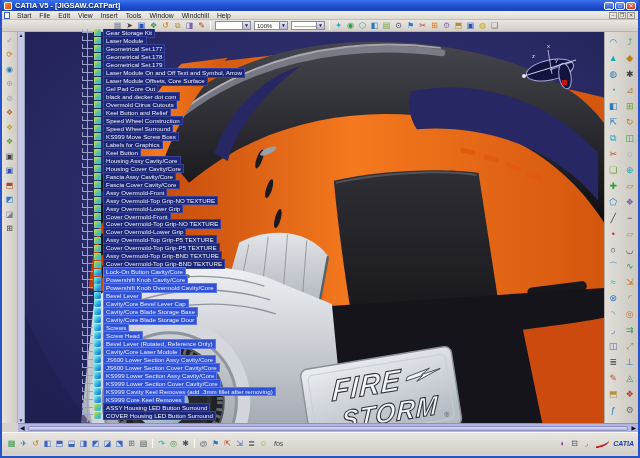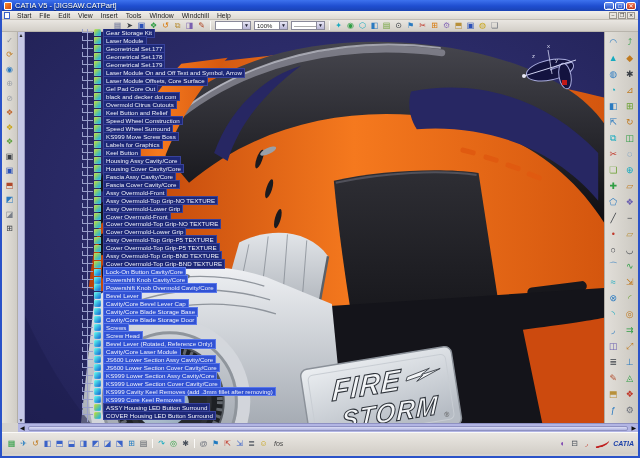--- a/index.html
+++ b/index.html
@@ -6,21 +6,21 @@
   html,body{width:640px;height:458px;overflow:hidden;background:#888;
     font-family:"Liberation Sans",sans-serif;-webkit-font-smoothing:antialiased;}
   .app{position:relative;width:640px;height:458px;background:#d6d3ce;
     border:2px solid #2a52c8;border-top:none;}
   
   .titlebar{position:absolute;left:0;top:0;right:0;height:11px;
     background:linear-gradient(180deg,#3d72ee 0%,#1f4ed0 55%,#1a43b4 100%);
     display:flex;align-items:center;padding:0 2px;color:#fff;}
   .app-icon{width:8px;height:8px;background:linear-gradient(135deg,#ff8c2a,#d04a10);
     border:1px solid #fff;border-radius:1px;margin-right:3px;flex:none;}
-  .title-text{font-size:7.5px;font-weight:normal;white-space:nowrap;
+  .title-text{font-size:7.5px;font-weight:bold;white-space:nowrap;
     text-shadow:0 1px 1px #123;}
   .win-btns{margin-left:auto;display:flex;gap:1px;}
   .wbtn{width:10px;height:8px;border:1px solid #fff;border-radius:2px;
     background:linear-gradient(180deg,#6f97f2,#2a55c4);color:#fff;font-size:6px;
     line-height:6px;text-align:center;cursor:pointer;}
   .wbtn.close{background:linear-gradient(180deg,#ee7a58,#c33a1c);}
   
   .menubar{position:absolute;left:0;top:11px;right:0;height:9px;
     background:linear-gradient(180deg,#f2f0ec,#ddd9d2);display:flex;
     align-items:center;padding:0 2px;border-bottom:1px solid #c2beb6;}

